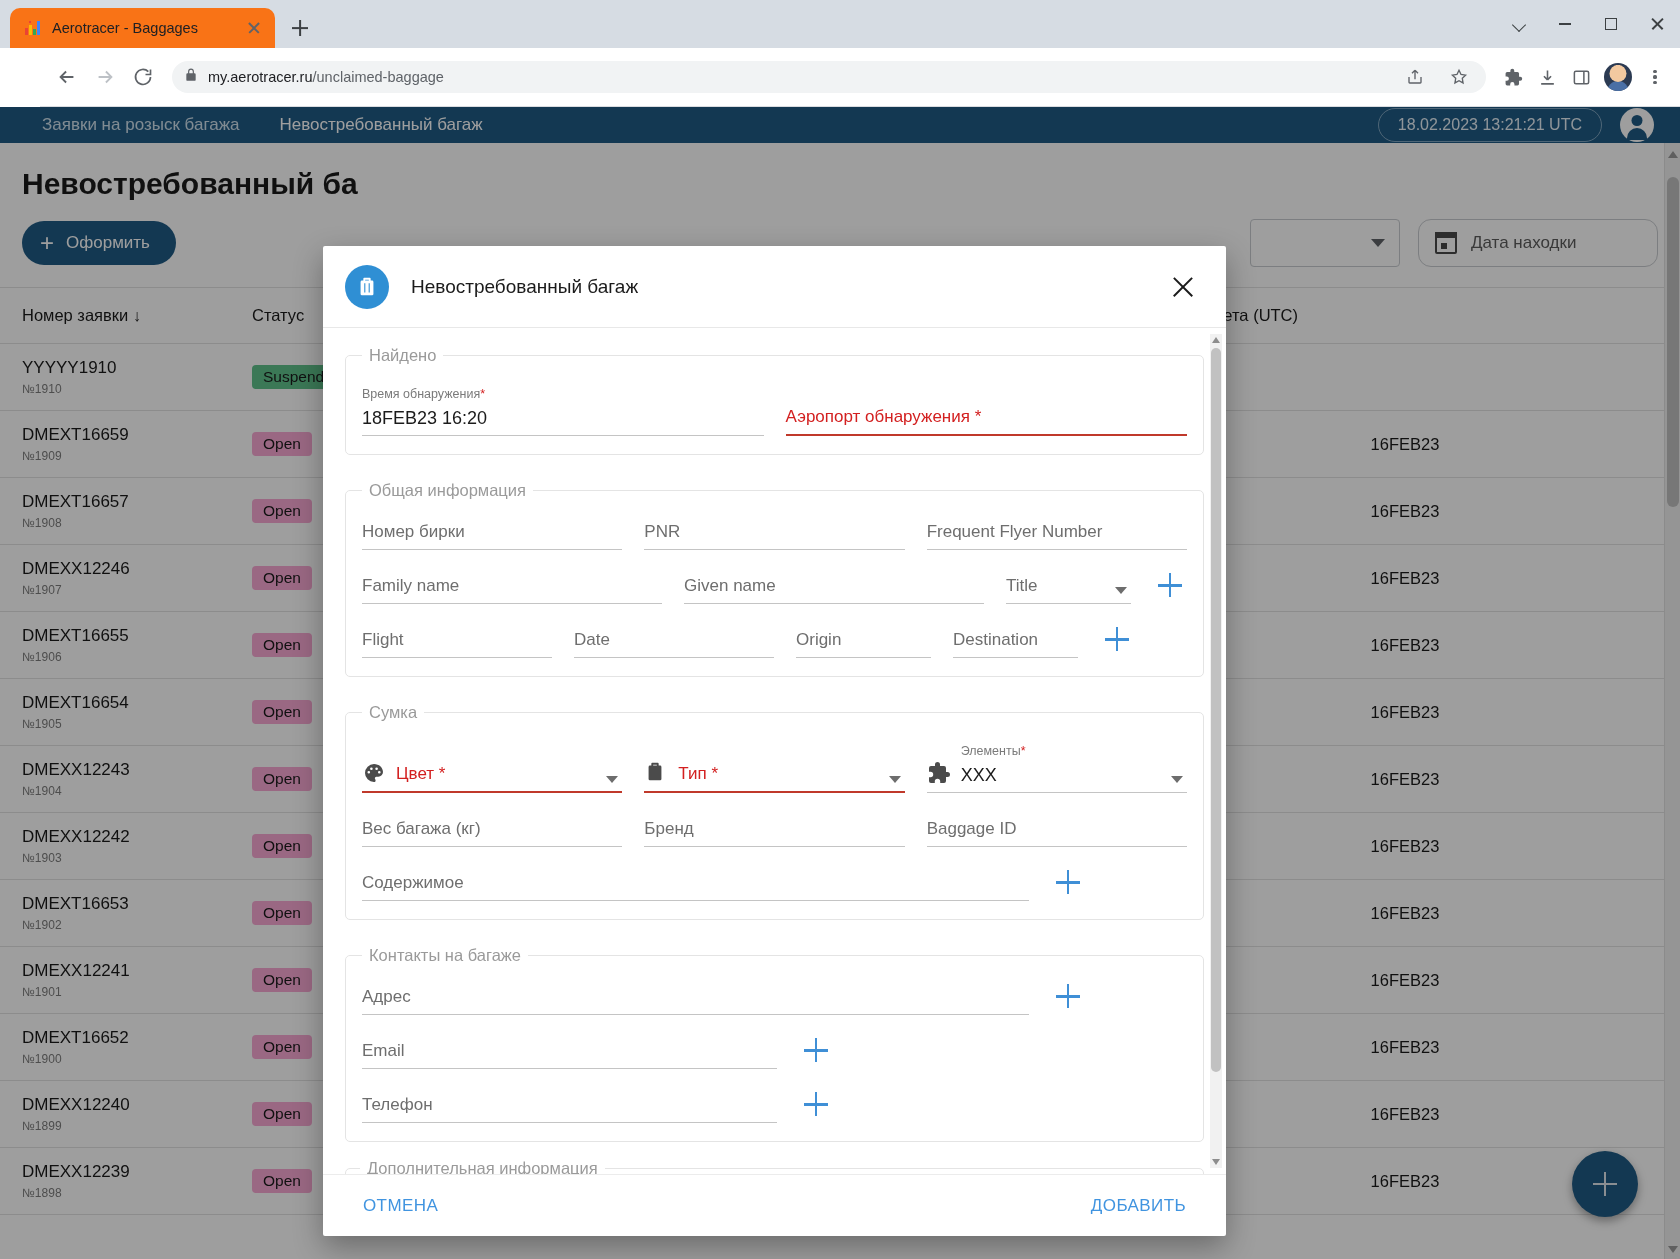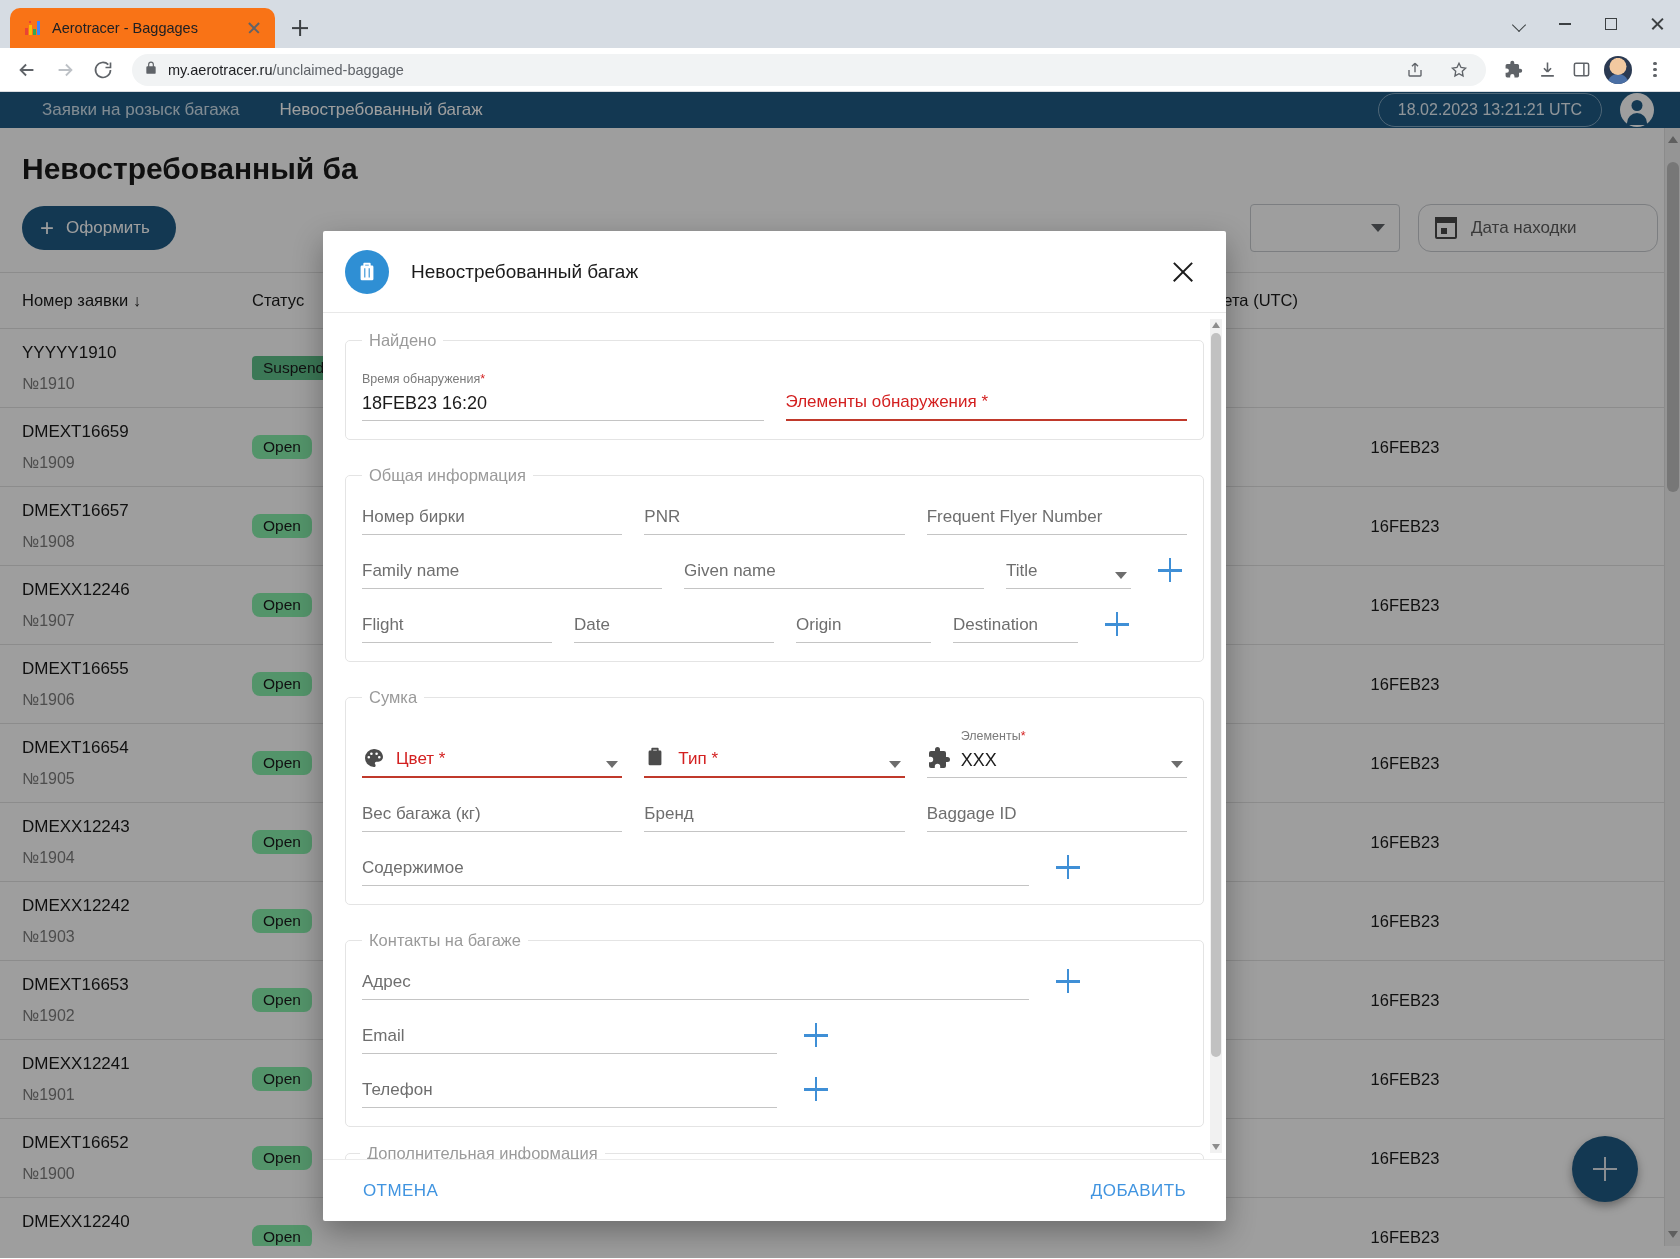--- a/index.html
+++ b/index.html
@@ -53,22 +53,22 @@
   .wc-min { width: 12px; height: 1.6px; background: #3c4043; }
   .wc-max { width: 12px; height: 12px; border: 1.6px solid #3c4043; }
   .wc-x { width: 14px; height: 14px; position: relative; }
   .wc-x::before, .wc-x::after {
     content: ""; position: absolute; left: 0; top: 6px; width: 15px; height: 1.6px; background: #3c4043;
   }
   .wc-x::before { transform: rotate(45deg); }
   .wc-x::after { transform: rotate(-45deg); }
 
   .toolbar {
-    height: 44px; background: #fff; display: flex; align-items: center;
-    padding: 0 10px; gap: 4px; border-bottom: 1px solid #dadce0;
+    height: 59px; background: #fff; display: flex; align-items: center;
+    padding: 0 10px; gap: 4px; border-bottom: 1px solid #dadce0; margin-left: 40px;
   }
   .navbtn { width: 34px; height: 34px; display: flex; align-items: center; justify-content: center; cursor: pointer; color: #5f6368; }
   .navbtn.disabled { color: #bdc1c6; }
   .omnibox {
     flex: 1; height: 32px; background: #f1f3f4; border-radius: 16px;
     display: flex; align-items: center; padding: 0 12px; gap: 10px; margin: 0 8px;
     cursor: text;
   }
   .url { font-size: 14.5px; color: #5f6368; white-space: nowrap; }
   .url b { color: #202124; font-weight: 400; }
@@ -156,25 +156,25 @@
   table.grid { width: 100%; border-collapse: collapse; margin-top: 20px; table-layout: fixed; }
   table.grid th {
     text-align: left; font-size: 16.5px; font-weight: normal; color: #1b1b1b;
     padding: 18px 22px; border-bottom: 1px solid #e2e2e2; border-top: 1px solid #e2e2e2; margin-left: 33px;
   }
   table.grid td {
     padding: 14px 22px; border-bottom: 1px solid #e2e2e2; font-size: 16.5px; color: #1b1b1b;
     vertical-align: middle;
   }
   .cell-main { font-size: 17px; color: #1b1b1b; }
-  .cell-sub { font-size: 16px; color: #7d7d7d; margin-top: 12px; }
+  .cell-sub { font-size: 12px; color: #7d7d7d; margin-top: 4px; }
   .badge {
     display: inline-block; padding: 3px 11px; border-radius: 4px; font-size: 15.5px; color: #1b1b1b;
   }
-  .badge.open { background: #86efac; border-radius: 8px; }
+  .badge.open { background: #f9a8d4; }
   .badge.suspended { background: #5fc28c; }
   .col-dep { text-align: center; }
 
   .fab {
     position: absolute; right: 42px; bottom: 44px; width: 66px; height: 66px; border-radius: 50%;
     background: #1f5b85; box-shadow: 0 4px 10px rgba(0,0,0,.35);
     display: flex; align-items: center; justify-content: center; cursor: pointer; z-index: 5;
   }
   .fab::before, .fab::after { content: ""; position: absolute; background: #dfe6ec; }
   .fab::before { width: 24px; height: 2.6px; }
@@ -562,21 +562,21 @@
 
         <fieldset class="group">
           <legend>Найдено</legend>
           <div class="frow">
             <div class="fld">
               <span class="lbl small"><span>Время обнаружения</span><span class="star">*</span></span>
               <div class="val">18FEB23  16:20</div>
               <div class="line"></div>
             </div>
             <div class="fld">
-              <span class="lbl req-red"><span>Элементы обнаружения</span> <span>*</span></span>
+              <span class="lbl req-red"><span>Аэропорт обнаружения</span> <span>*</span></span>
               <div class="line err"></div>
             </div>
           </div>
         </fieldset>
 
         <fieldset class="group">
           <legend>Общая информация</legend>
 
           <div class="frow" style="margin-bottom:14px">
             <div class="fld">

